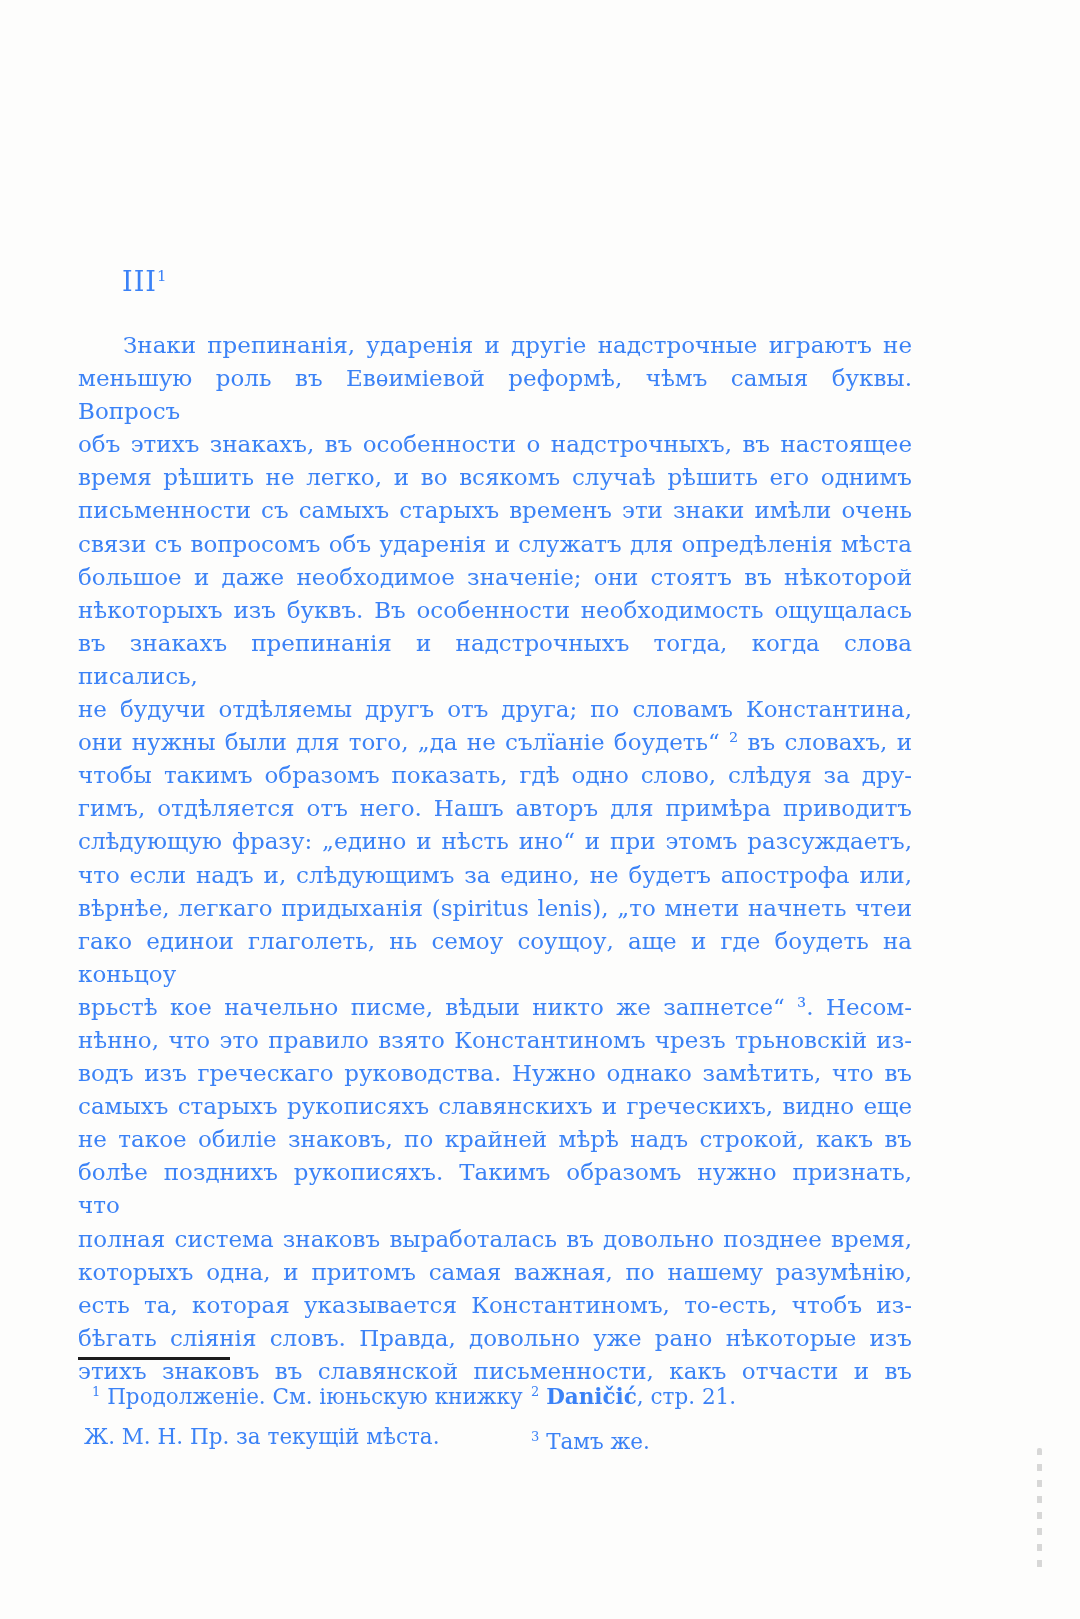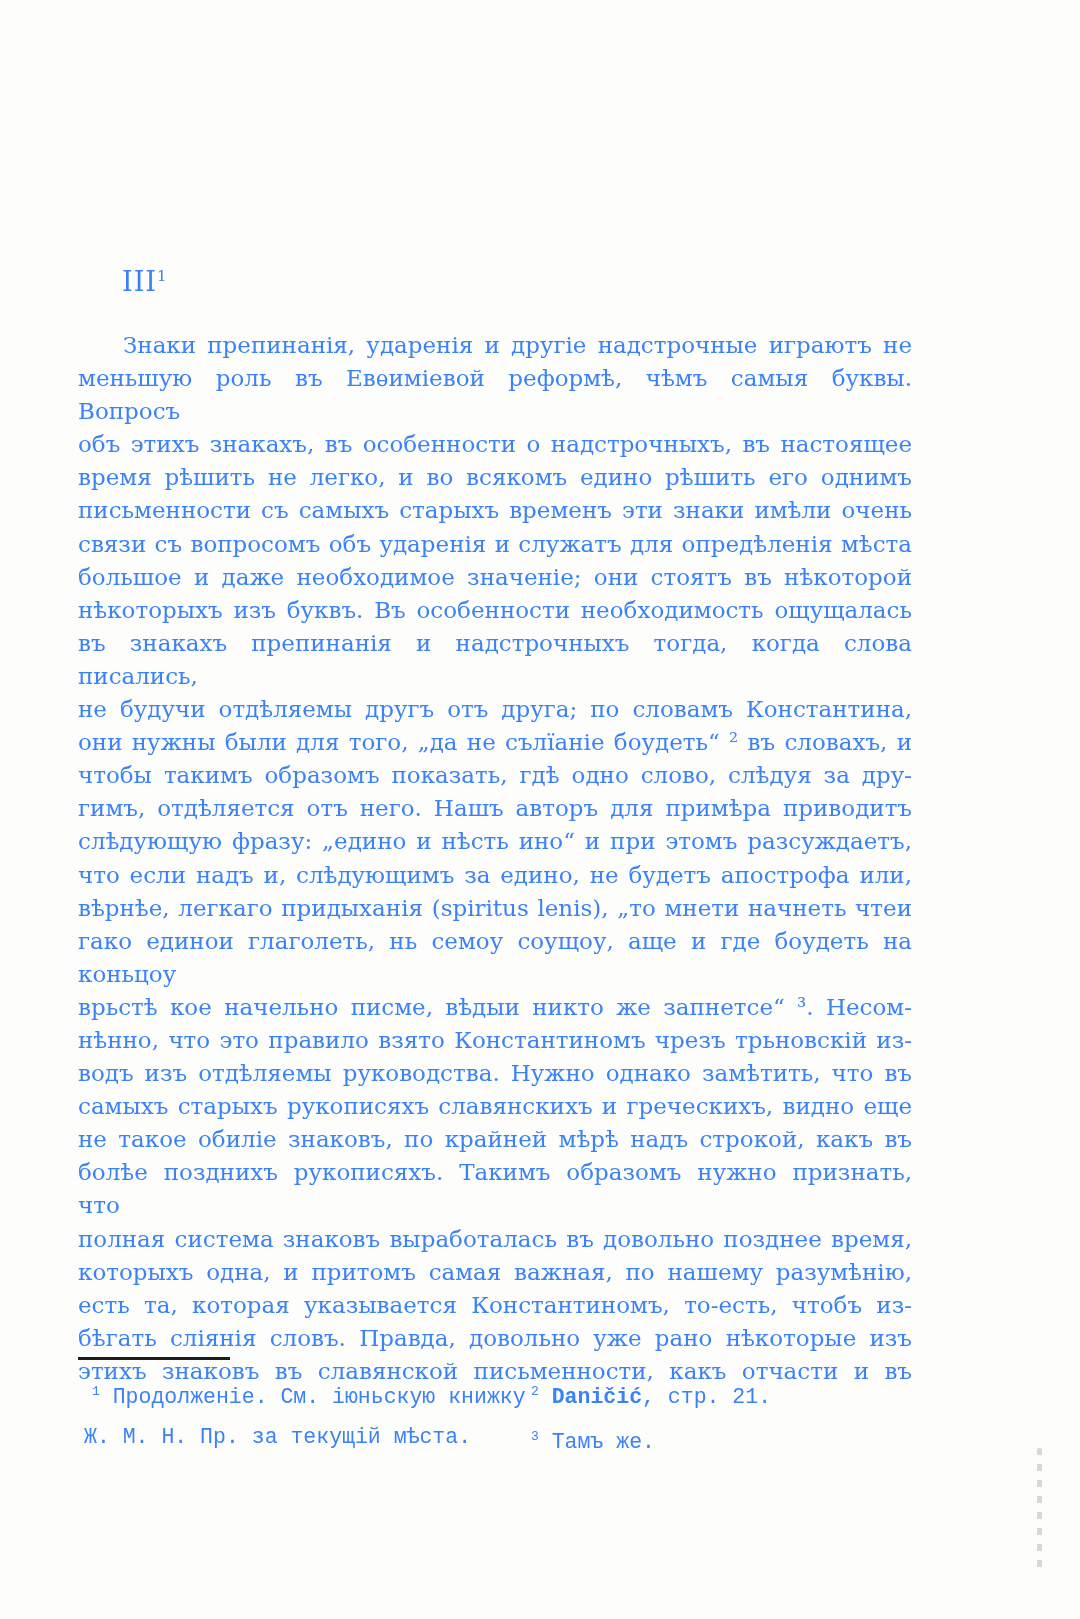--- a/index.html
+++ b/index.html
@@ -49,21 +49,20 @@
     position: absolute;
     left: 78px;
     top: 1357px;
     width: 152px;
     height: 3px;
     background: #1c1c1c;
   }
   .fn {
     position: absolute;
     font-size: 21.5px;
-    font-family: Liberation Mono, monospace;
   }
   .fn-line {
     line-height: 40px;
     white-space: nowrap;
   }
   .fn sup {
     font-size: 13px;
     vertical-align: super;
   }
   .fn-left {
@@ -101,37 +100,37 @@
 <body>
 
 <div class="page">
 
   <h1 class="heading"><span>III</span><sup>1</sup></h1>
 
   <div class="body-text">
       <div class="line indent">Знаки препинанія, ударенія и другіе надстрочные играютъ не</div>
       <div class="line">меньшую роль въ Евѳиміевой реформѣ, чѣмъ самыя буквы. Вопросъ</div>
       <div class="line">объ этихъ знакахъ, въ особенности о надстрочныхъ, въ настоящее</div>
-      <div class="line">время рѣшить не легко, и во всякомъ едино рѣшить его однимъ</div>
+      <div class="line">время рѣшить не легко, и во всякомъ случаѣ рѣшить его однимъ</div>
       <div class="line">письменности съ самыхъ старыхъ временъ эти знаки имѣли очень</div>
       <div class="line">связи съ вопросомъ объ ударенія и служатъ для опредѣленія мѣста</div>
       <div class="line">большое и даже необходимое значеніе; они стоятъ въ нѣкоторой</div>
       <div class="line">нѣкоторыхъ изъ буквъ. Въ особенности необходимость ощущалась</div>
       <div class="line">въ знакахъ препинанія и надстрочныхъ тогда, когда слова писались,</div>
       <div class="line">не будучи отдѣляемы другъ отъ друга; по словамъ Константина,</div>
       <div class="line">они нужны были для того, „да не сълїаніе боудеть“ ² въ словахъ, и</div>
       <div class="line">чтобы такимъ образомъ показать, гдѣ одно слово, слѣдуя за дру-</div>
       <div class="line">гимъ, отдѣляется отъ него. Нашъ авторъ для примѣра приводитъ</div>
       <div class="line">слѣдующую фразу: „едино и нѣсть ино“ и при этомъ разсуждаетъ,</div>
       <div class="line">что если надъ и, слѣдующимъ за едино, не будетъ апострофа или,</div>
       <div class="line">вѣрнѣе, легкаго придыханія (spiritus lenis), „то мнети начнеть чтеи</div>
       <div class="line">гако единои глаголеть, нь семоу соущоу, аще и где боудеть на коньцоу</div>
       <div class="line">врьстѣ кое начельно писме, вѣдыи никто же запнетсе“ ³. Несом-</div>
       <div class="line">нѣнно, что это правило взято Константиномъ чрезъ трьновскій из-</div>
-      <div class="line">водъ изъ отдѣляемы руководства. Нужно однако замѣтить, что въ</div>
+      <div class="line">водъ изъ греческаго руководства. Нужно однако замѣтить, что въ</div>
       <div class="line">самыхъ старыхъ рукописяхъ славянскихъ и греческихъ, видно еще</div>
       <div class="line">не такое обиліе знаковъ, по крайней мѣрѣ надъ строкой, какъ въ</div>
       <div class="line">болѣе позднихъ рукописяхъ. Такимъ образомъ нужно признать, что</div>
       <div class="line">полная система знаковъ выработалась въ довольно позднее время,</div>
       <div class="line">которыхъ одна, и притомъ самая важная, по нашему разумѣнію,</div>
       <div class="line">есть та, которая указывается Константиномъ, то-есть, чтобъ из-</div>
       <div class="line">бѣгать сліянія словъ. Правда, довольно уже рано нѣкоторые изъ</div>
       <div class="line">этихъ знаковъ въ славянской письменности, какъ отчасти и въ</div>
     </div>
 

